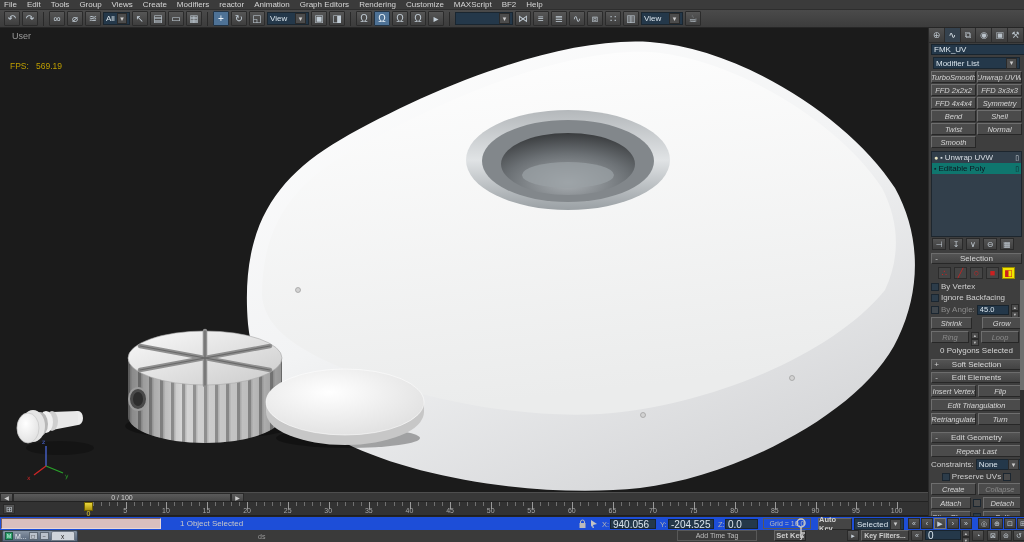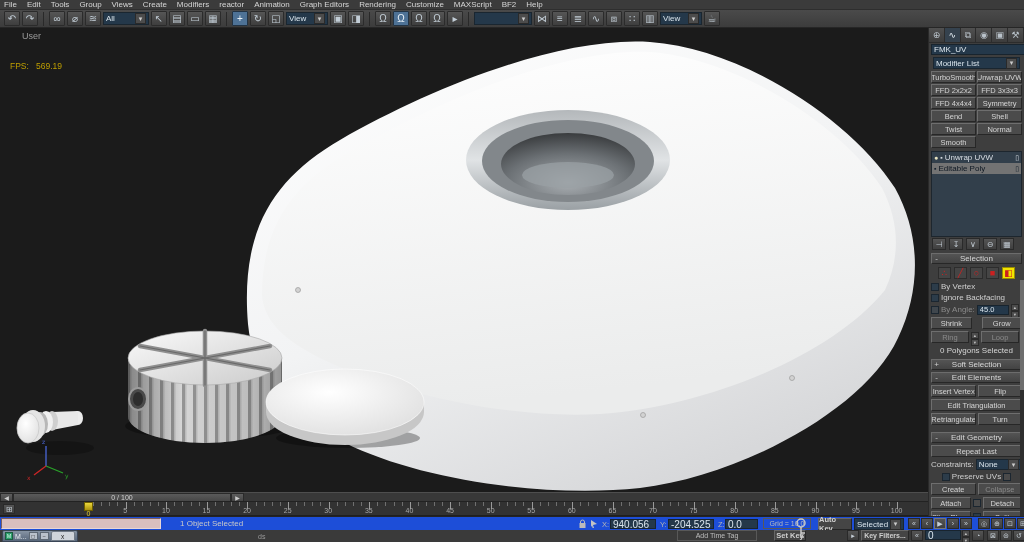--- a/index.html
+++ b/index.html
@@ -24,21 +24,21 @@
   .tbtn.active { background:#4e7296; color:#eaf2f8; border-color:#223344; }
   .tsep { width:1px; height:14px; background:#292929; margin:0 3px; flex:none; }
   .dd { height:13px; background:#24384a; border:1px solid #1a2630; color:#d9e4ec;
         font-size:8px; display:flex; align-items:center; padding:0 2px; flex:none; }
   .dd .dd-arrow { width:11px; height:11px; margin-left:2px; background:#4c4c4c; color:#ccc;
         font-size:7px; display:flex; align-items:center; justify-content:center;
         border:1px solid #2a2a2a; }
 
   
   .viewport { left:0; top:28px; width:928px; height:464px; background:#1b1b1b; overflow:hidden; }
-  .vp-label { position:absolute; left:22px; top:3px; font-size:9px; color:#9a9a9a;text-align:right; }
+  .vp-label { position:absolute; left:12px; top:3px; font-size:9px; color:#9a9a9a;text-align:right; }
   .stats { position:absolute; left:10px; top:24px; color:#bf9f00; font-size:8.5px; line-height:11px; }
   .stats table { border-collapse:collapse; }
   .stats td { padding:0; font-size:8.5px; color:#bf9f00; }
   .stats td.lbl { width:42px; text-align:right; padding-right:6px; }
   .stats td.c1 { width:52px; }
   .stats td.c2 { width:60px; }
   .fps { margin-top:9px; }
 
   
   .panel { left:928px; top:28px; width:96px; height:488px; background:#3e3e3e;
@@ -48,27 +48,27 @@
          color:#b9c2ca; font-size:9px; background:linear-gradient(#505050,#3c3c3c);
          border-right:1px solid #2c2c2c; }
   .tab.active { background:#35424e; color:#e8f0f6; }
   .row { display:flex; align-items:center; gap:2px; padding:1px 2px; }
   .namefield { flex:1; height:11px; background:#24384a; border:1px solid #18242e;
                color:#dfe8ef; font-size:8px; padding:0 2px; }
   .modlist { margin:1px 4px; }
   .pgrid { display:grid; grid-template-columns:1fr 1fr; gap:1px; padding:1px 2px; }
   .pbtn { height:12px; background:#4b4b4b; border:1px solid; border-color:#6e6e6e #272727 #272727 #6e6e6e;
           color:#d4d4d4; font-size:7.5px; display:flex; align-items:center; justify-content:center;
-          white-space:nowrap; overflow:hidden; padding:0 18px; }
+          white-space:nowrap; overflow:hidden; padding:0 18px;font-style:italic; }
   .pbtn:empty { visibility:hidden; }
   .pbtn.dim { color:#8a8a8a; }
   .stack { margin:2px 2px 0 2px; height:86px; background:#323f4b; border:1px solid #1d262e; }
   .stkrow { height:11px; display:flex; align-items:center; gap:2px; padding:0 2px;
             color:#d8dee4; font-size:8px; }
-  .stkrow.sel { background:#737373; color:#0d1722; }
+  .stkrow.sel { background:#0f766e; color:#0d1722; }
   .stkico { font-size:7px; color:#cfd6dc; flex:none; }
   .stkrow.sel .stkico { color:#13202c; }
   .stkfill { flex:1; }
   .stacktools { display:flex; gap:3px; padding:1px 3px; }
   .sico { width:14px; height:12px; background:linear-gradient(#555,#3f3f3f); border:1px solid #2a2a2a;
           color:#c3ccd4; font-size:8px; display:flex; align-items:center; justify-content:center; }
   .rhdr { margin:2px 2px 1px 2px; height:11px; background:linear-gradient(#545454,#434343);
           border:1px solid; border-color:#6c6c6c #272727 #272727 #6c6c6c;
           display:flex; align-items:center; font-size:8px; color:#d8d8d8; }
   .rhdr .tg { width:9px; text-align:center; color:#cfcfcf; }
@@ -164,21 +164,21 @@
       <span>Help</span>
     </div>
 
   <div class="abs toolbar">
     <span class="tbtn">↶</span>
     <span class="tbtn">↷</span>
     <span class="tsep"></span>
     <span class="tbtn">∞</span>
     <span class="tbtn">⌀</span>
     <span class="tbtn">≋</span>
-    <div class="dd" style="width:46px">
+    <div class="dd" style="width:27px">
       <span style="flex:1">All</span>
       <span class="dd-arrow">▾</span>
     </div>
     <span class="tbtn">↖</span>
     <span class="tbtn">▤</span>
     <span class="tbtn">▭</span>
     <span class="tbtn">▦</span>
     <span class="tsep"></span>
     <span class="tbtn active">+</span>
     <span class="tbtn">↻</span>

